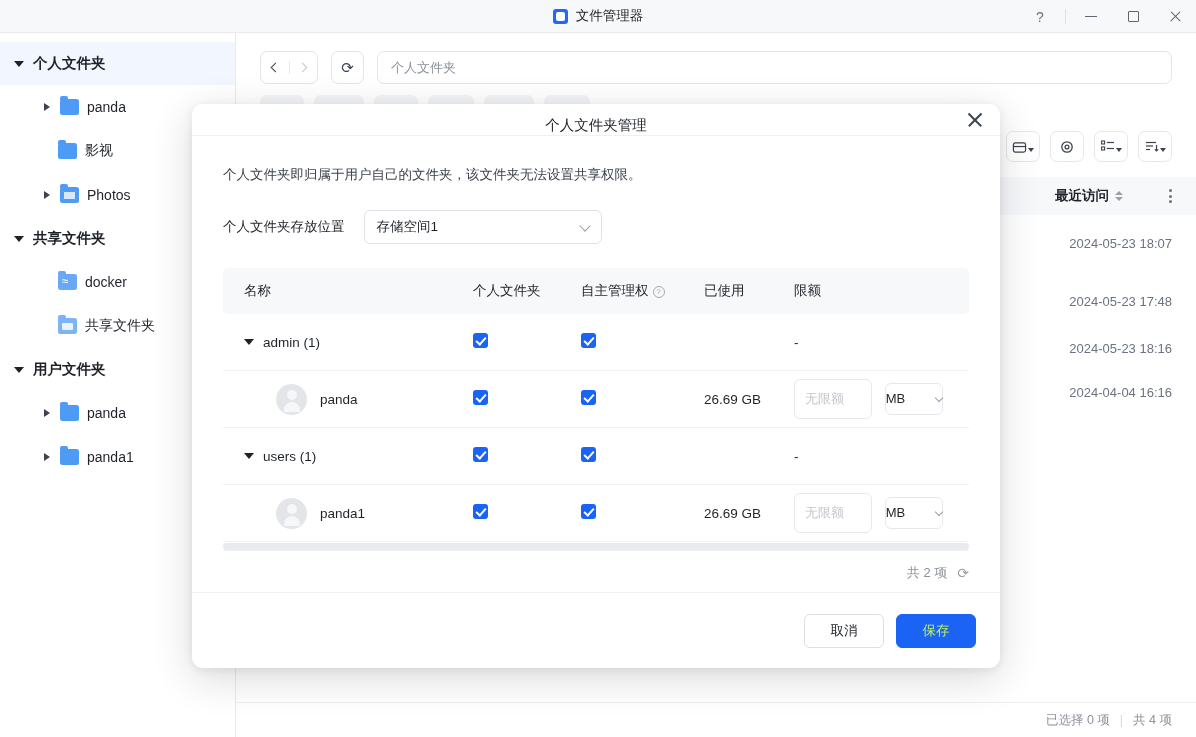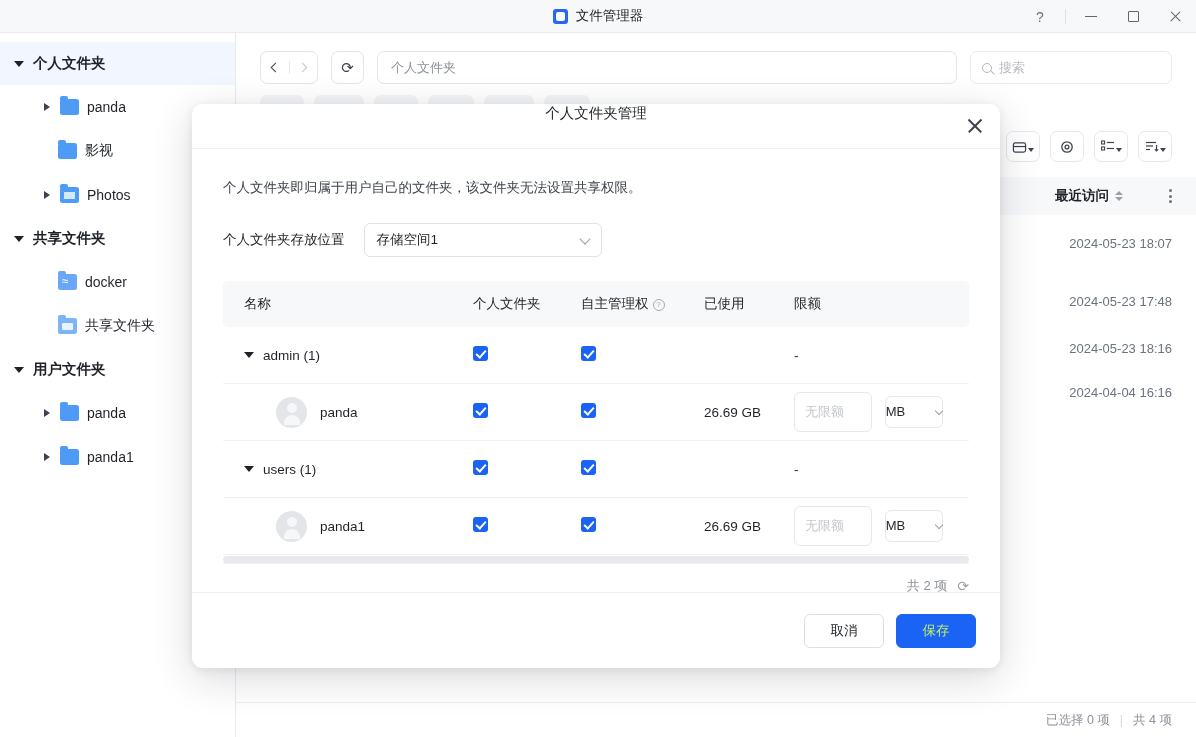--- a/index.html
+++ b/index.html
@@ -197,22 +197,22 @@
 
   
   .modal-scrim { position:absolute; inset:0; background:transparent; }
   .modal {
     position:absolute; left:192px; top:104px; width:808px; height:564px;
     background:#fff; border-radius:11px;
     box-shadow: 0 10px 40px rgba(18,24,40,.16), 0 2px 10px rgba(18,24,40,.08);
     display:flex; flex-direction:column; overflow:hidden;
   }
   .modal-head {
-    height:45px; border-bottom:1px solid #eef0f3;
-    display:flex; align-items:flex-start; justify-content:center; position:relative;
+    height:32px; border-bottom:1px solid #eef0f3;
+    display:flex; align-items:flex-end; justify-content:center; position:relative;
   }
   .modal-title { font-size:14.5px; color:#1f2329; }
   .modal-close {
     position:absolute; right:16px; top:50%; transform:translateY(-50%);
     width:18px; height:18px;
   }
   .modal-close::before, .modal-close::after{
     content:""; position:absolute; left:0; top:8px; width:18px; height:1.5px; background:#3d434d;
   }
   .modal-close::before{ transform:rotate(45deg);}
@@ -398,24 +398,20 @@
         <div class="nav-divider"></div>
         <div class="nav-half">
             <i class="chev right"></i>
           </div>
       </div>
       <div class="refresh-btn">
           <span>⟳</span>
         </div>
       <div class="path-box">
         <span>个人文件夹</span>
-      </div>
-      <div class="search-box">
-        <span class="mag"></span>
-        <span>搜索</span>
       </div>
     </div>
 
     <div class="tool-row">
       <div class="tool-chip" style="width:44px"></div>
       <div class="tool-chip" style="width:50px"></div>
       <div class="tool-chip" style="width:44px"></div>
       <div class="tool-chip" style="width:46px"></div>
       <div class="tool-chip" style="width:50px"></div>
       <div class="tool-chip" style="width:46px"></div>

